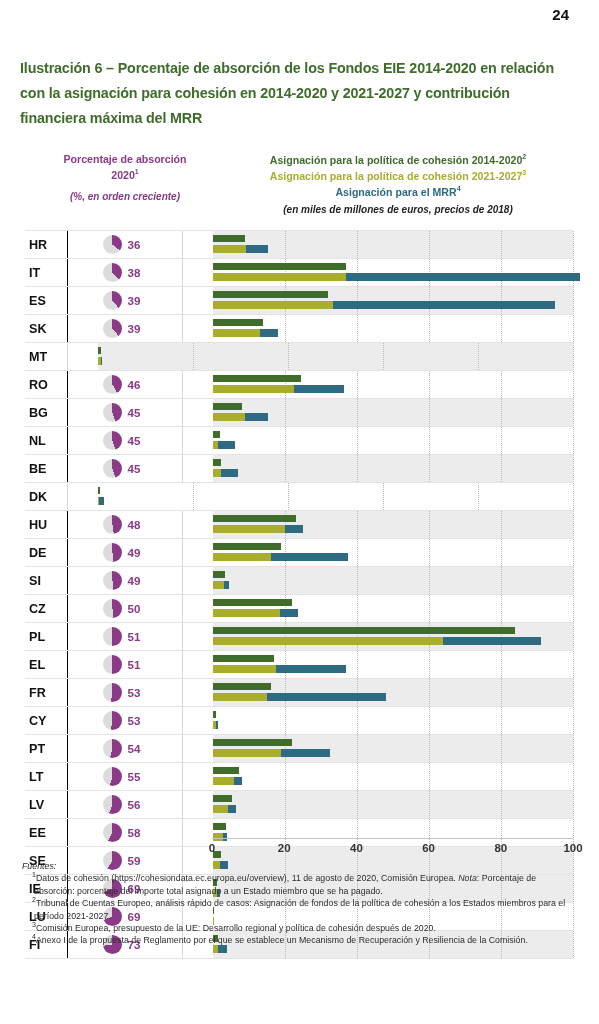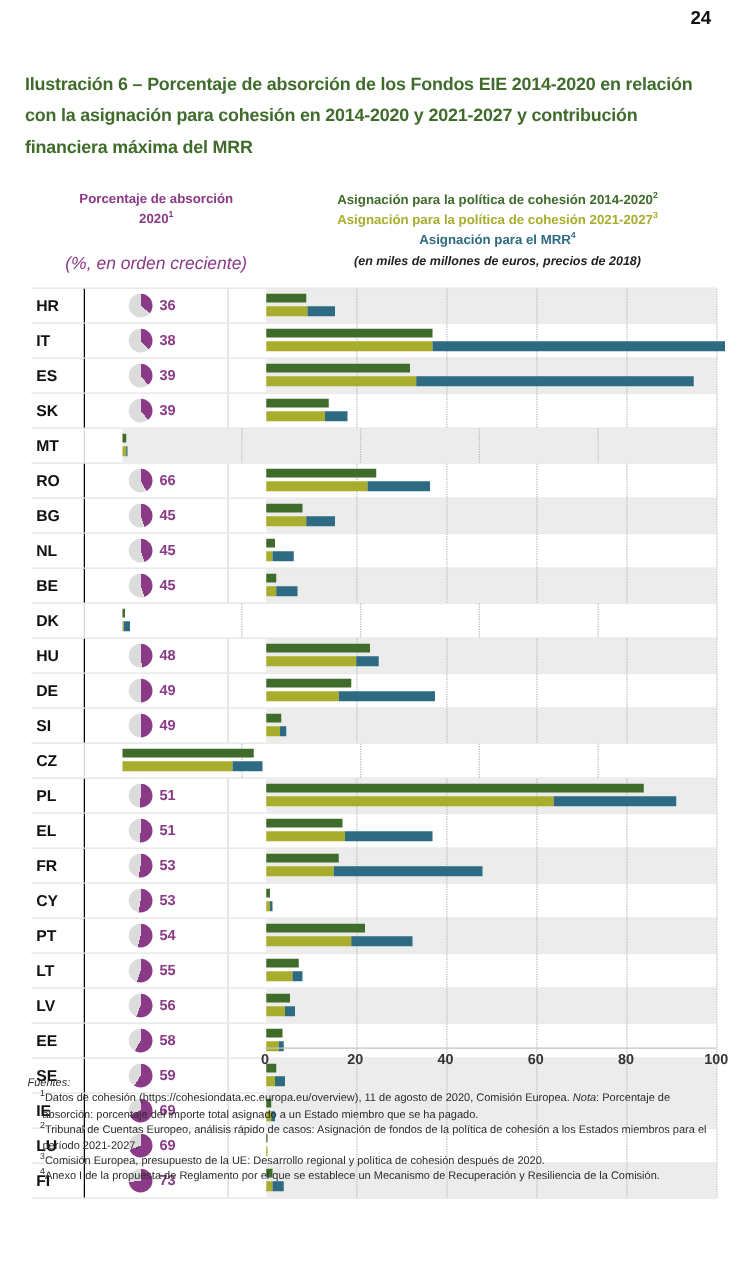--- a/index.html
+++ b/index.html
@@ -22,21 +22,21 @@
   }
   
   .headers{
     position:absolute; left:20px; top:152px; width:552px; height:76px;
   }
   .hdr-left{
     position:absolute; left:14px; top:0; width:182px;
     text-align:center; color:#8a3a86; font-weight:700; font-size:10.6px; line-height:15.5px;
   }
   .hdr-left .sub{
-    font-weight:400; font-style:italic; font-size:14px; color:#8a3a86; margin-top:20px;
+    font-weight:700; font-style:italic; font-size:10px; color:#8a3a86; margin-top:6px;
   }
   .hdr-right{
     position:absolute; left:204px; top:0; width:348px; text-align:center;
     font-size:10.6px; font-weight:700; line-height:16px;
   }
   .hdr-right .l1{color:#3f6b2b;}
   .hdr-right .l2{color:#a8ad2e;}
   .hdr-right .l3{color:#2e6b82;}
   .hdr-right .sub{font-style:italic; font-weight:700; font-size:10px; color:#222; margin-top:2px;}
   sup{font-size:7px; line-height:0;}
@@ -229,21 +229,21 @@
           <div class="bar y" style="width: 0.6%;"></div>
           <div class="bar b" style="left: 0.6%; width: 0.3%;"></div>
         </div>
       </div>
     </div>
     <div class="grid-row">
       <div class="cell-code">RO</div>
       <div class="cell-pie">
         <div class="pie-wrap">
           <span class="pie" style="background: conic-gradient(rgb(138, 58, 134) 0deg, rgb(138, 58, 134) 151.2deg, rgb(220, 220, 220) 151.2deg, rgb(220, 220, 220) 360deg);"></span>
-          <span class="pie-pct">66</span>
+          <span class="pie-pct">46</span>
         </div>
       </div>
       <div class="cell-bars">
         <div class="plot">
           <div class="band off"></div>
           <div class="vgrid" style="left: 20%;"></div>
           <div class="vgrid" style="left: 40%;"></div>
           <div class="vgrid" style="left: 60%;"></div>
           <div class="vgrid" style="left: 80%;"></div>
           <div class="vgrid" style="left: 100%;"></div>
@@ -396,20 +396,26 @@
           <div class="vgrid" style="left: 80%;"></div>
           <div class="vgrid" style="left: 100%;"></div>
           <div class="bar g" style="width: 3.4%;"></div>
           <div class="bar y" style="width: 3.1%;"></div>
           <div class="bar b" style="left: 3.1%; width: 1.3%;"></div>
         </div>
       </div>
     </div>
     <div class="grid-row">
       <div class="cell-code">CZ</div>
+      <div class="cell-pie">
+        <div class="pie-wrap">
+          <span class="pie" style="background: conic-gradient(rgb(138, 58, 134) 0deg, rgb(138, 58, 134) 180deg, rgb(220, 220, 220) 180deg, rgb(220, 220, 220) 360deg);"></span>
+          <span class="pie-pct">50</span>
+        </div>
+      </div>
       <div class="cell-bars">
         <div class="plot">
           <div class="band off"></div>
           <div class="vgrid" style="left: 20%;"></div>
           <div class="vgrid" style="left: 40%;"></div>
           <div class="vgrid" style="left: 60%;"></div>
           <div class="vgrid" style="left: 80%;"></div>
           <div class="vgrid" style="left: 100%;"></div>
           <div class="bar g" style="width: 22%;"></div>
           <div class="bar y" style="width: 18.5%;"></div>

